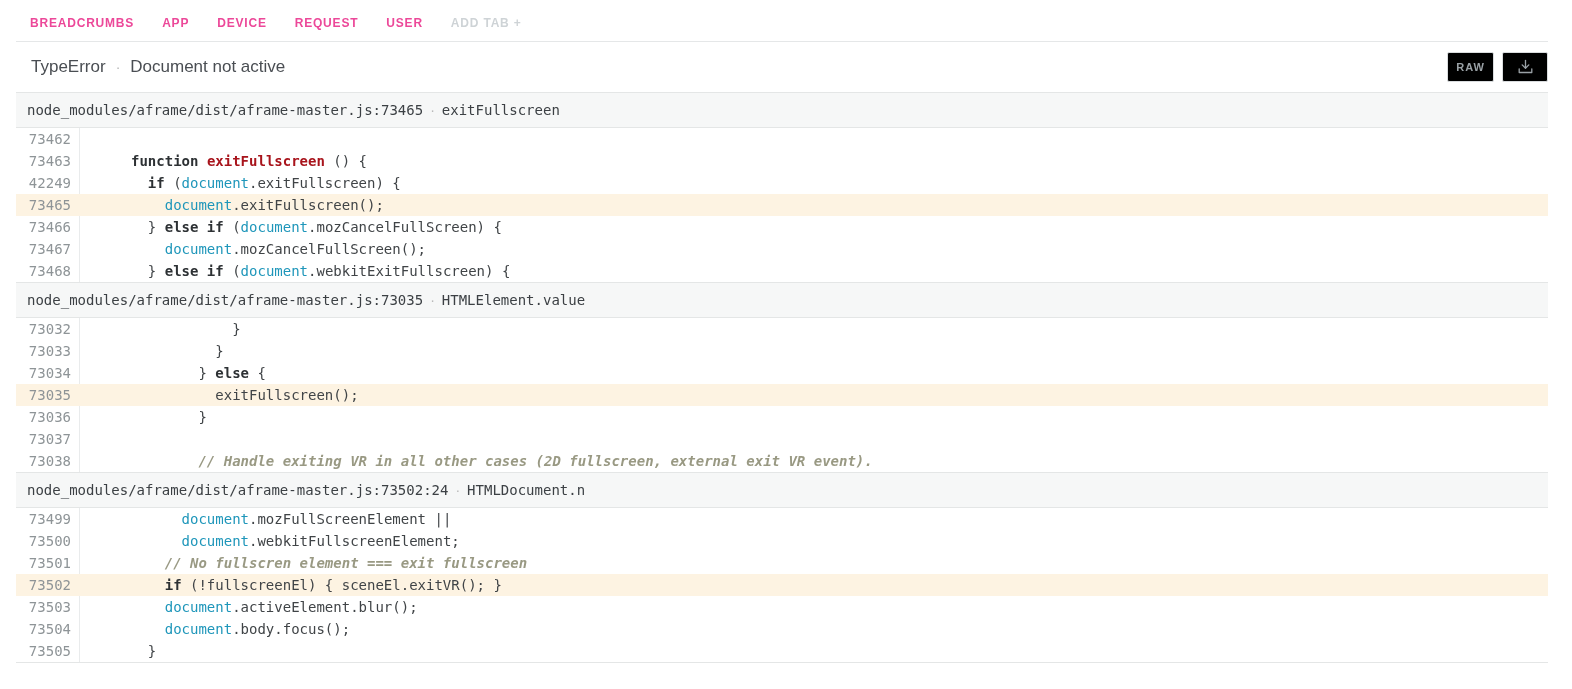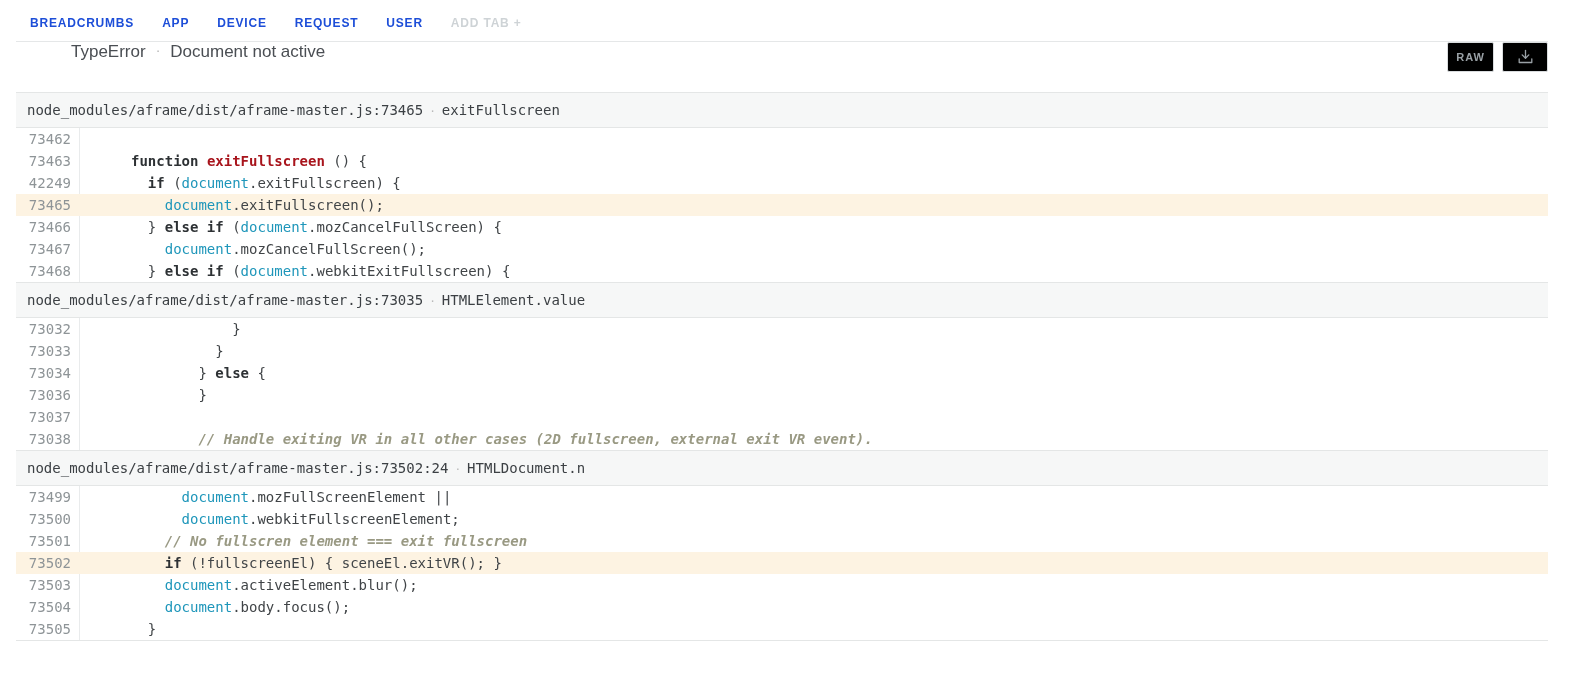--- a/index.html
+++ b/index.html
@@ -10,31 +10,31 @@
   }
   
   .tabbar {
     display:flex; align-items:stretch;
     margin:5px 24px 0 16px; height:37px;
     border-bottom:1px solid #e5e7e8;
   }
   .tab {
     display:flex; align-items:center;
     padding:0 14px; font-size:12px; font-weight:bold; letter-spacing:.8px;
-    color:#1d4ed8; cursor:pointer; white-space:nowrap;
+    color:#ec4899; cursor:pointer; white-space:nowrap;
   }
   .tab.active {
     color:#33383d; background:#fff;
     border:1px solid #e2e4e5; border-bottom:none;
     border-top:3px solid var(--accent);
     margin-bottom:-1px; padding:0 17px;
   }
   .tab.muted { color:#ced3d6; }
   
-  .titlebar { height:50px; display:flex; align-items:flex-start; padding:0 24px 0 31px;margin-left:40px; }
+  .titlebar { height:50px; display:flex; align-items:center; padding:0 24px 0 31px; }
   .err-class,.err-msg { font-size:17px; color:#4a4e53; }
   .err-sep { color:#b6b6b6; font-size:14px; margin:0 10px; }
   .title-actions { margin-left:auto; display:flex; gap:8px; }
   .btn {
     background:#000000; border:1px solid #d9dcde; border-radius:2px;
     height:30px; display:flex; align-items:center; justify-content:center; cursor:pointer;
   }
   .raw-btn { font-family:"Liberation Sans",sans-serif; font-size:11px; font-weight:bold;
              letter-spacing:1px; color:#9aa1a6; padding:0 8px; }
   .dl-btn { width:46px; }
@@ -149,20 +149,24 @@
             <pre class="code"><span class="t-p">            }</span></pre>
           </div>
           <div class="code-line">
             <span class="lineno">73033</span>
             <pre class="code"><span class="t-p">          }</span></pre>
           </div>
           <div class="code-line">
             <span class="lineno">73034</span>
             <pre class="code"><span class="t-p">        } </span><span class="t-k">else</span><span class="t-p"> {</span></pre>
           </div>
+          <div class="code-line hl">
+            <span class="lineno">73035</span>
+            <pre class="code"><span class="t-p">          exitFullscreen();</span></pre>
+          </div>
           <div class="code-line">
             <span class="lineno">73036</span>
             <pre class="code"><span class="t-p">        }</span></pre>
           </div>
           <div class="code-line">
             <span class="lineno">73037</span>
             <pre class="code"></pre>
           </div>
           <div class="code-line">
             <span class="lineno">73038</span>

